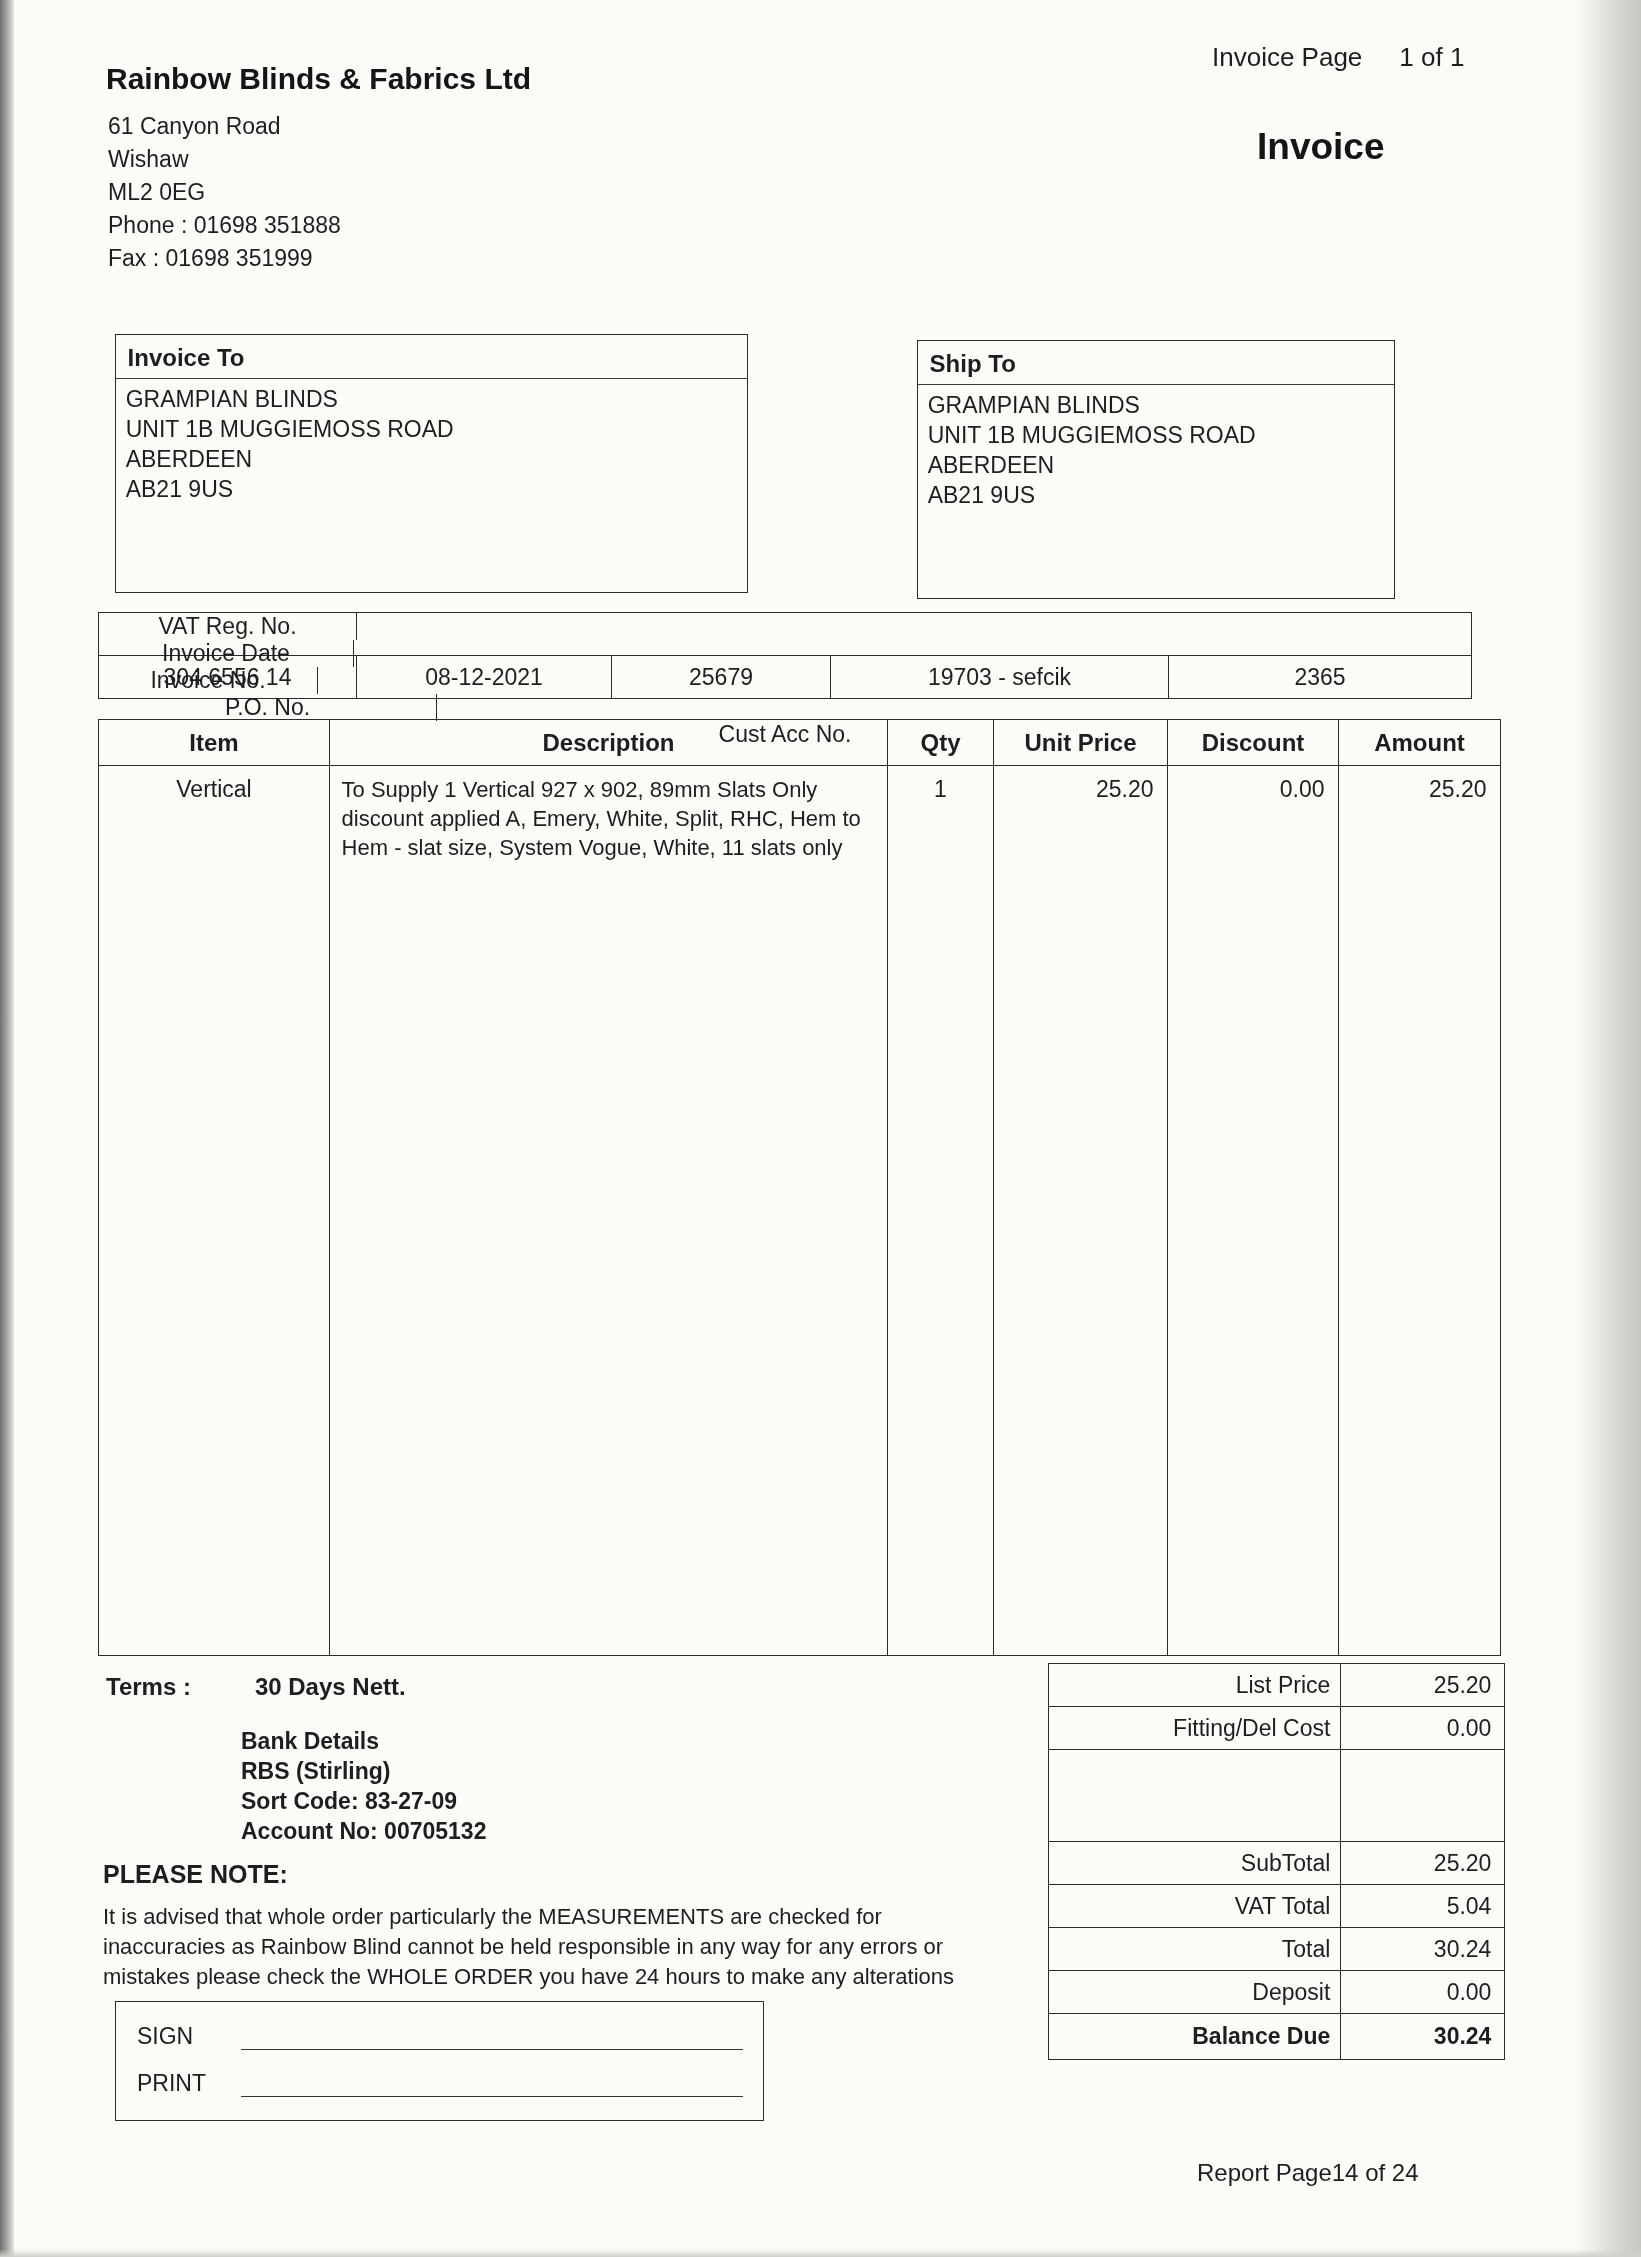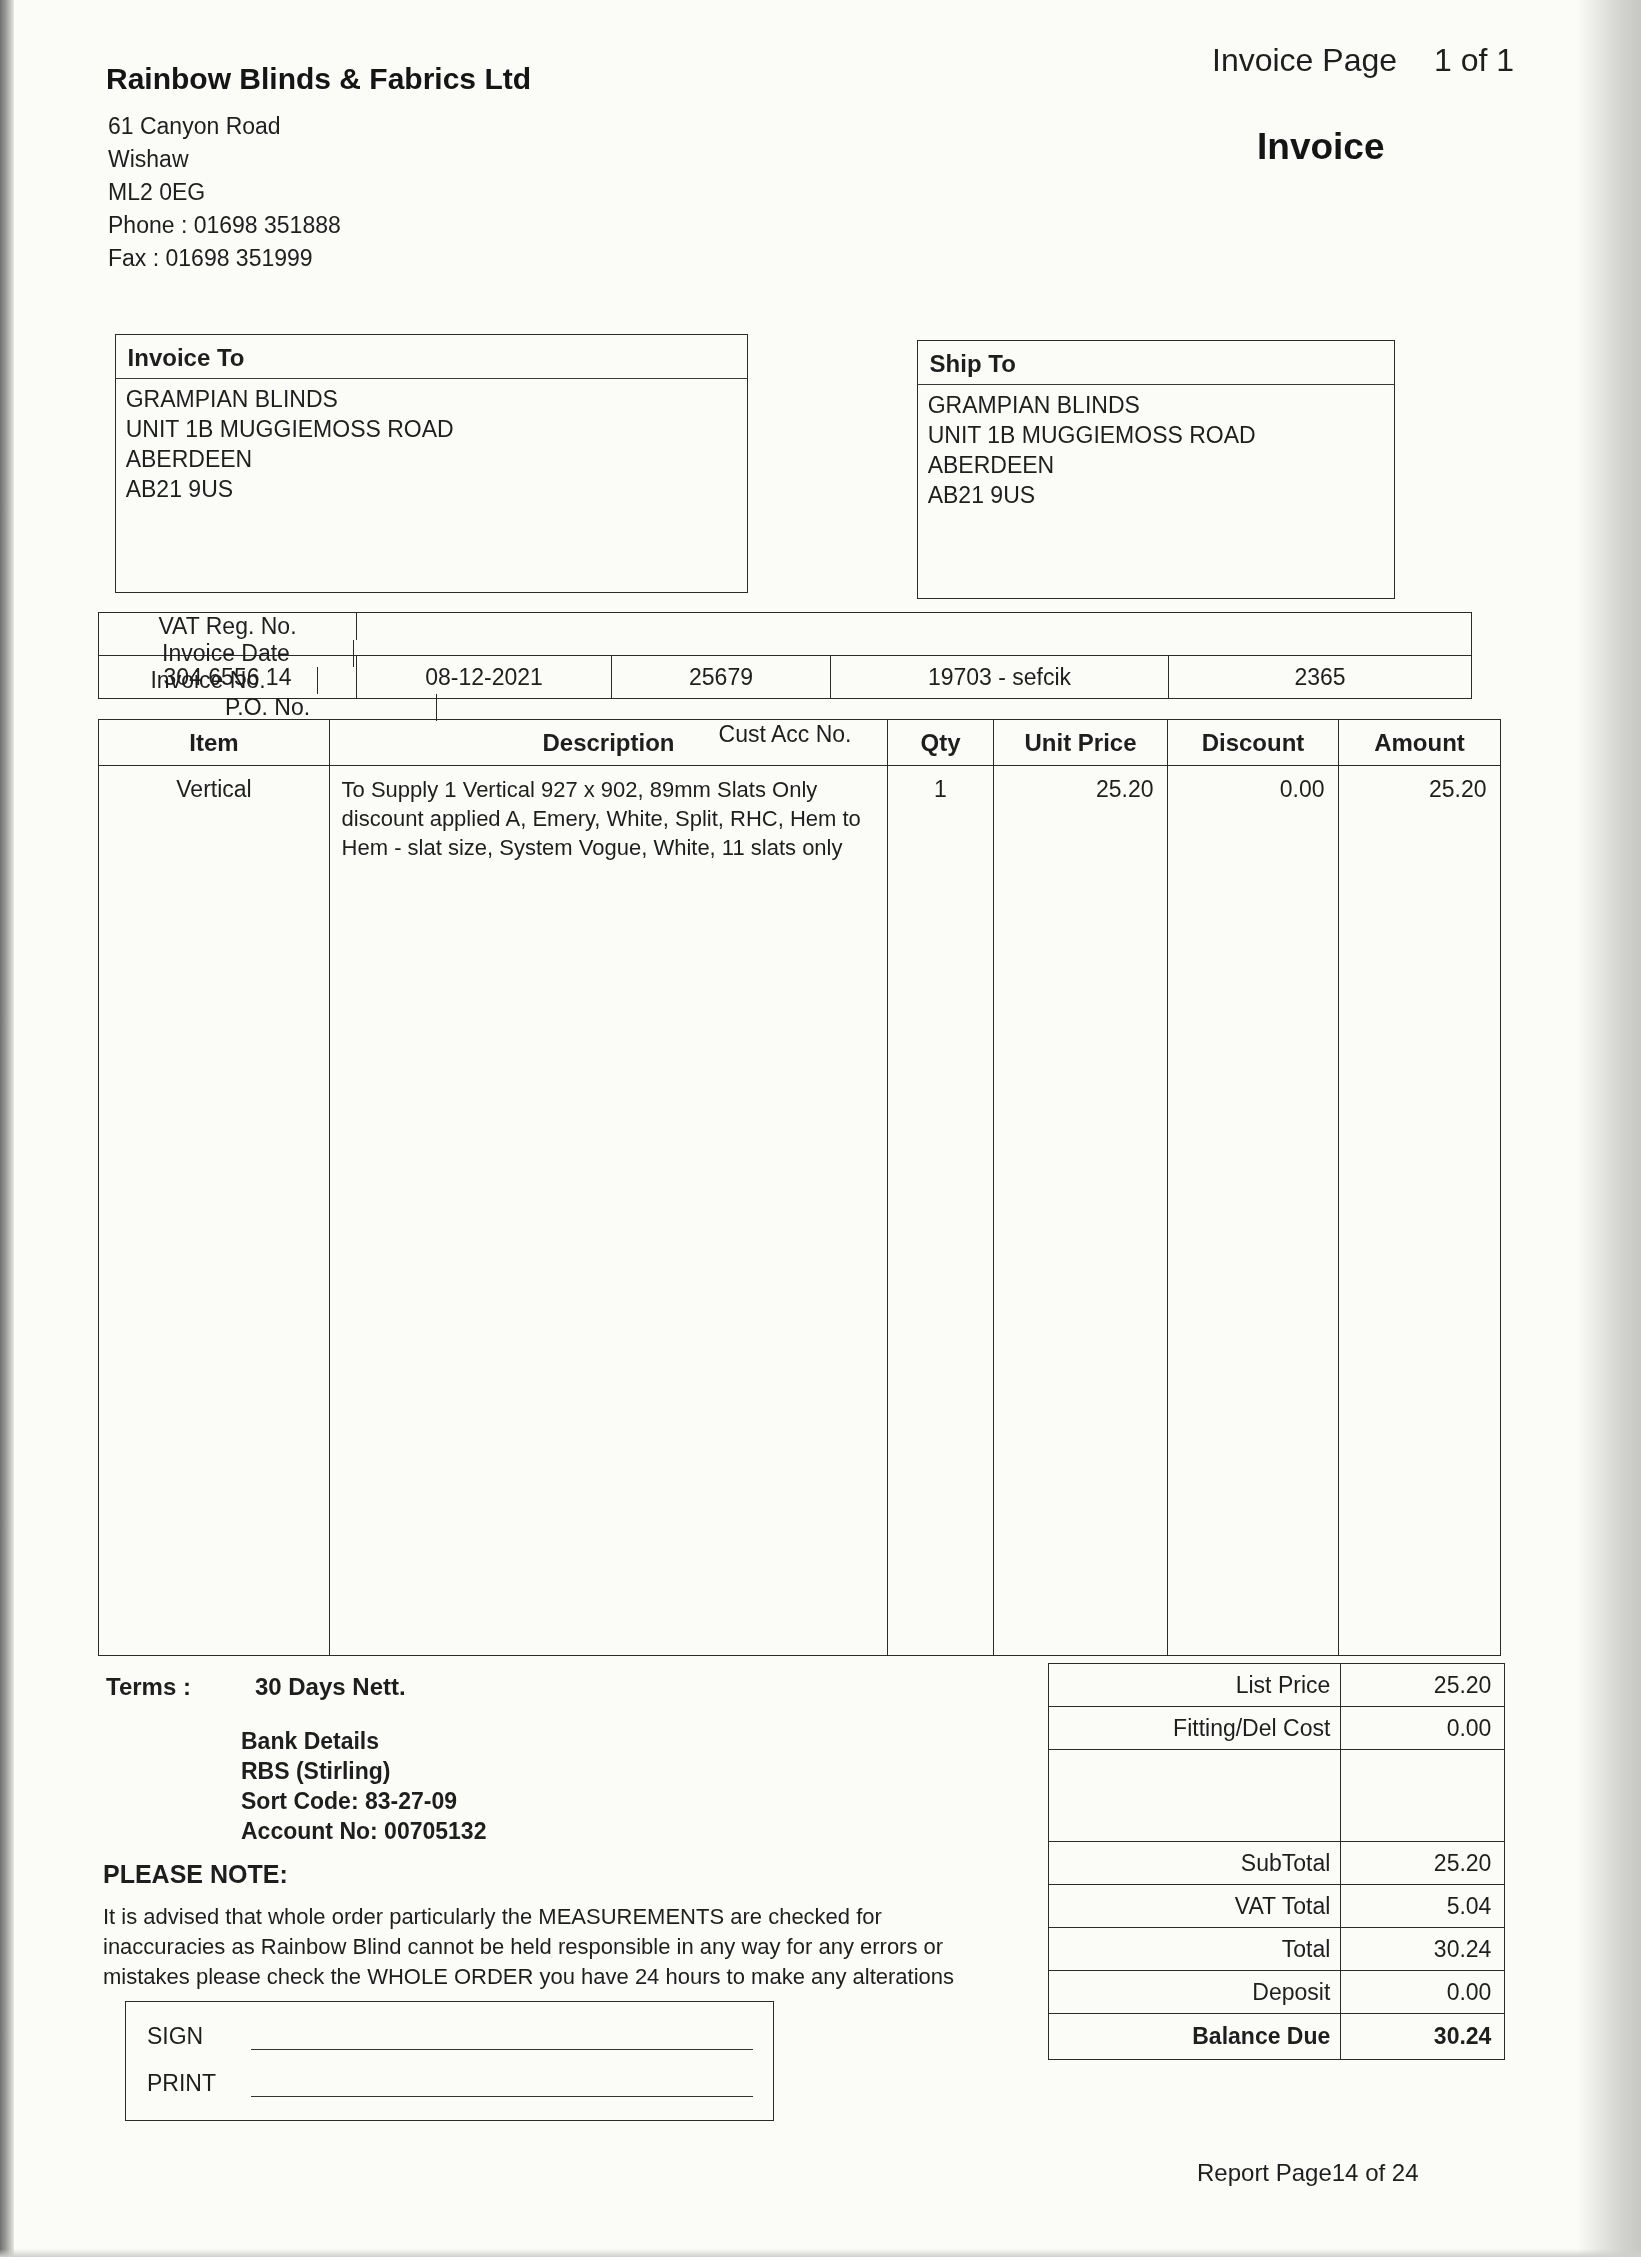--- a/index.html
+++ b/index.html
@@ -22,21 +22,21 @@
     background: linear-gradient(to right, rgba(240,240,237,0) 0%, #d2d2cf 70%, #c7c7c4 100%);
   }
   .scan-bottom {
     position: absolute; left: 0; bottom: 0; width: 100%; height: 7.7px;
     background: linear-gradient(to bottom, rgba(230,230,227,0), #cfcfcc);
   }
 
   
   .invoice-page-line {
     position: absolute; left: 1212px; top: 42px;
-    display: flex; gap: 37px; font-size: 32px; text-align: right;
+    display: flex; gap: 37px; font-size: 26px; text-align: right;
   }
   .company-name {
     position: absolute; left: 106px; top: 62px;
     font-size: 30px; font-weight: bold; color: #151515;
   }
   .company-address {
     position: absolute; left: 108px; top: 110px;
     font-size: 23px; line-height: 33px;
   }
   .invoice-title {
@@ -104,21 +104,21 @@
   }
   .please-note {
     position: absolute; left: 103px; top: 1860px;
     font-size: 25px; font-weight: bold;
   }
   .note-text {
     position: absolute; left: 103px; top: 1902px; width: 903px;
     font-size: 22px; line-height: 30px;
   }
   .sign-box {
-    position: absolute; left: 125px; top: 2001px; width: 649px; height: 120px;
+    position: absolute; left: 115px; top: 2001px; width: 649px; height: 120px;
     border: 1.9px solid #2a2a2a;
   }
   .sign-row { position: absolute; left: 21px; display: flex; align-items: flex-end; gap: 25px; }
   .sign-row.r1 { top: 19.3px; } .sign-row.r2 { top: 66px; }
   .sign-label { font-size: 23px; width: 79px; }
   .sign-line { width: 502px; height: 29px; border-bottom: 1.9px solid #333; }
 
   
   .totals-box {
     position: absolute; left: 1048px; top: 1663px; width: 457px;

